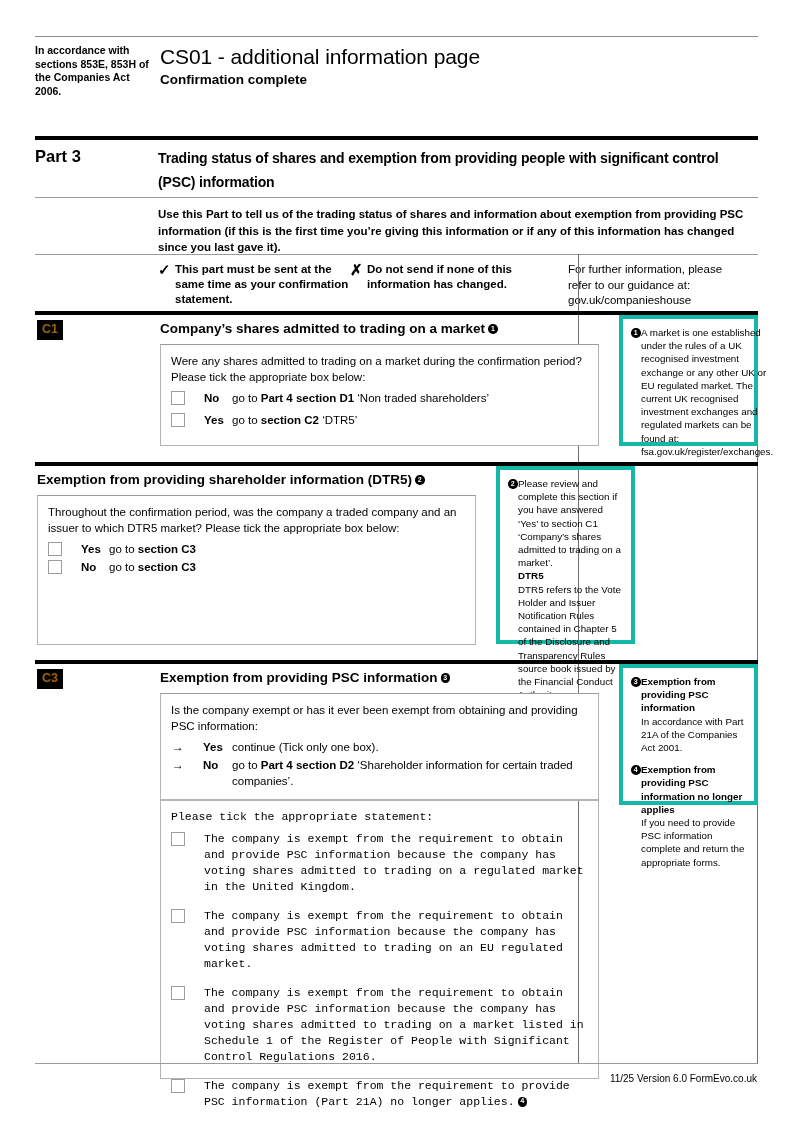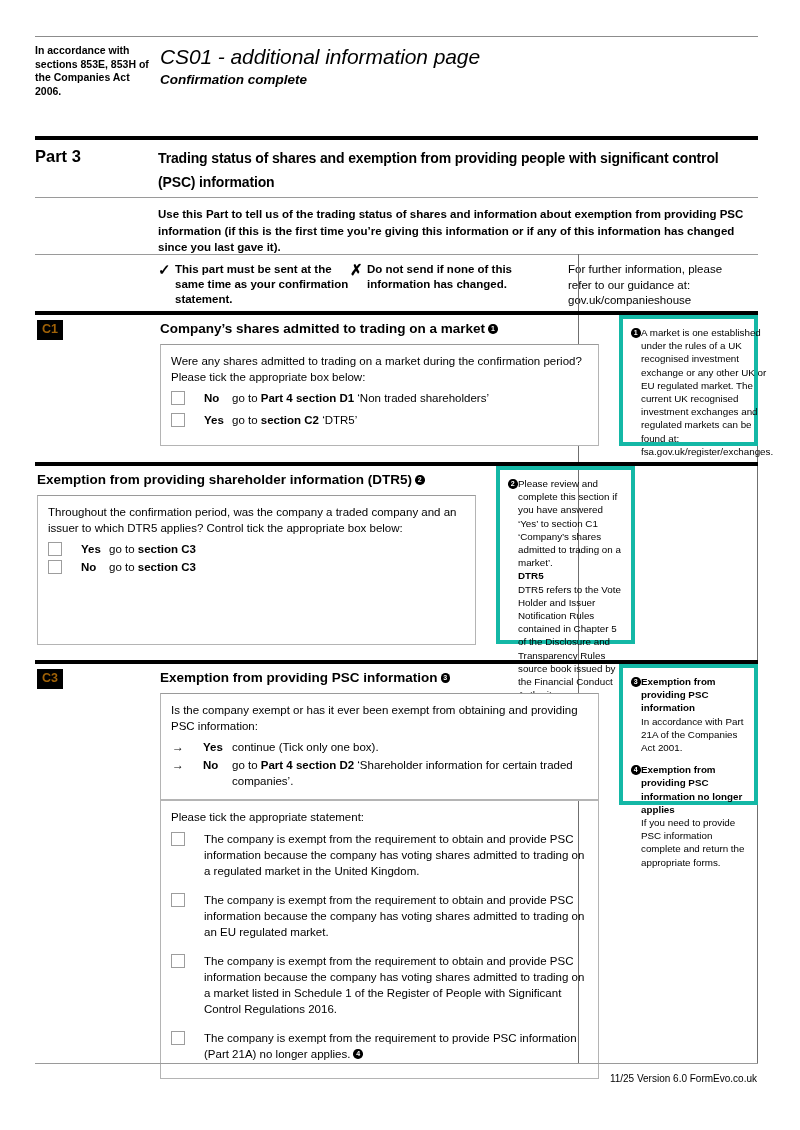--- a/index.html
+++ b/index.html
@@ -24,21 +24,21 @@
     padding-top: 7px;
     display: flex;
   }
   .mast-left {
     width: 123px;
     font-size: 10.5px;
     line-height: 13.5px;
     font-weight: 600;
     padding-right: 6px;
   }
-  .mast-right { flex: 1; padding-left: 2px; font-style: italic; }
+  .mast-right { flex: 1; padding-left: 2px; }
   .form-title {
     font-size: 21px;
     font-weight: 400;
     line-height: 25px;
     letter-spacing: -0.1px;
   }
   .form-subtitle {
     font-size: 13.5px;
     font-weight: 700;
     line-height: 18px;
@@ -191,20 +191,21 @@
     font-size: 11.5px;
     line-height: 16px;
   }
   .b { font-weight: 700; }
 
   
   .sbox {
     border: 1px solid #b4b4b4;
     border-top: 1px solid #b4b4b4;
     padding: 8px 10px 10px 10px;
+    font-family: Liberation Mono, monospace;
   }
   .sbox-lead {
     font-size: 11.5px;
     line-height: 16px;
     margin-bottom: 6px;
   }
   .stmt-row {
     display: flex;
     align-items: flex-start;
     margin-bottom: 13px;
@@ -348,21 +349,21 @@
     </div>
   </div>
 
   <div class="section sec-top-black" style="top:462px;">
     <div class="sec-inner">
       <div class="sec-main">
         <div class="sec-heading">
           <span>Exemption from providing shareholder information (DTR5)</span><span class="cnum">2</span>
         </div>
         <div class="qbox" style="height:150px;">
-          <div class="qtext">Throughout the confirmation period, was the company a traded company and an issuer to which DTR5 applies? Control tick the appropriate box below:</div>
+          <div class="qtext">Throughout the confirmation period, was the company a traded company and an issuer to which DTR5 market? Please tick the appropriate box below:</div>
           <div class="opt-list">
             <div class="opt-row tight">
               <div class="chk"></div>
               <div class="opt-yn">Yes</div>
               <div class="opt-desc"><span>go to </span><span class="b">section C3</span><span></span></div>
             </div>
             <div class="opt-row tight">
               <div class="chk"></div>
               <div class="opt-yn">No</div>
               <div class="opt-desc"><span>go to </span><span class="b">section C3</span><span></span></div>

